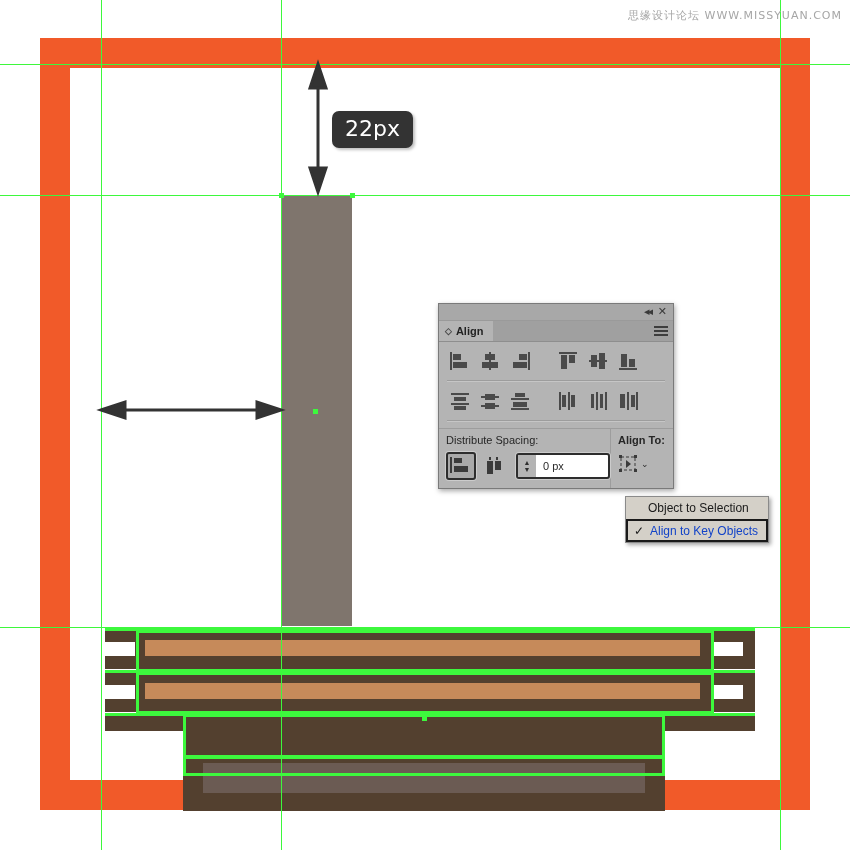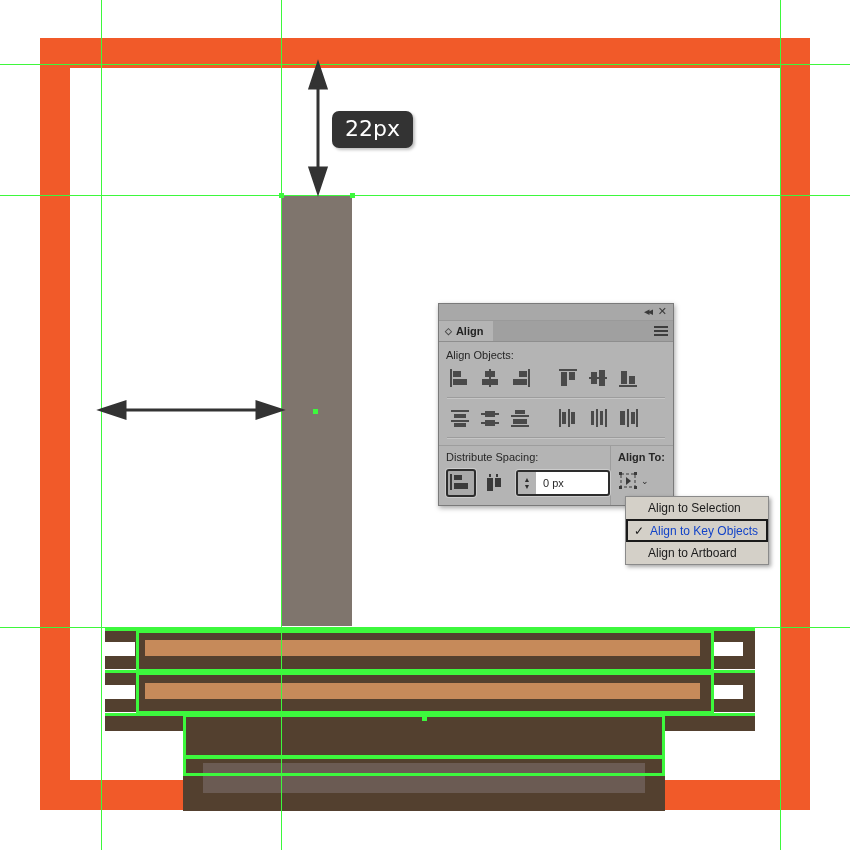--- a/index.html
+++ b/index.html
@@ -243,21 +243,20 @@
       </div>
       <div class="panel-menu">
         <i></i>
           <i></i>
           <i></i>
       </div>
     </div>
 
     <div class="panel-body">
 
-      <div class="sec-label">Align Objects:</div>
       <div class="icon-row">
         <div class="icn">
           <svg width="22" height="20" viewBox="0 0 22 20">
               <rect x="1" y="1" width="2" height="18" fill="#4a4a4a"></rect>
               <rect x="4" y="3" width="8" height="6" fill="#4a4a4a"></rect>
               <rect x="4" y="11" width="14" height="6" fill="#4a4a4a"></rect>
             </svg>
         </div>
         <div class="icn">
           <svg width="22" height="20" viewBox="0 0 22 20">
@@ -392,25 +391,23 @@
             </svg>
             <span class="at-caret">⌄</span>
           </div>
         </div>
       </div>
     </div>
   </div>
 
   <div class="menu">
     <div class="menu-item">
-      <span>Align to Selection</span>
+      <span>Object to Selection</span>
     </div>
     <div class="menu-item sel-item">
       <span class="menu-check">✓</span>
       <span>Align to Key Objects</span>
     </div>
-    <div class="menu-item">
-      <span>Align to Artboard</span>
-    </div>
-  </div>
-
+  </div>
+
+  <div class="watermark">思缘设计论坛  WWW.MISSYUAN.COM</div>
 
 </div>
 
 </body></html>

